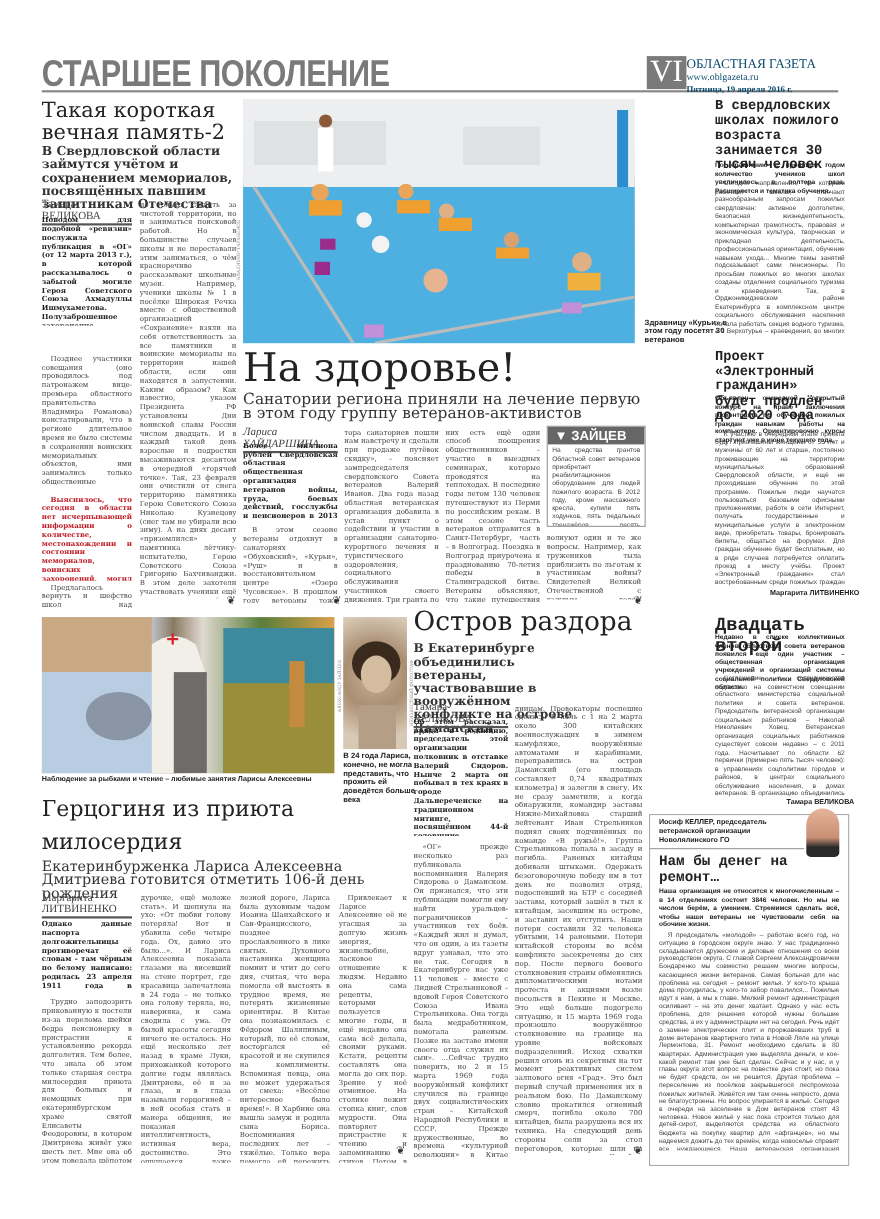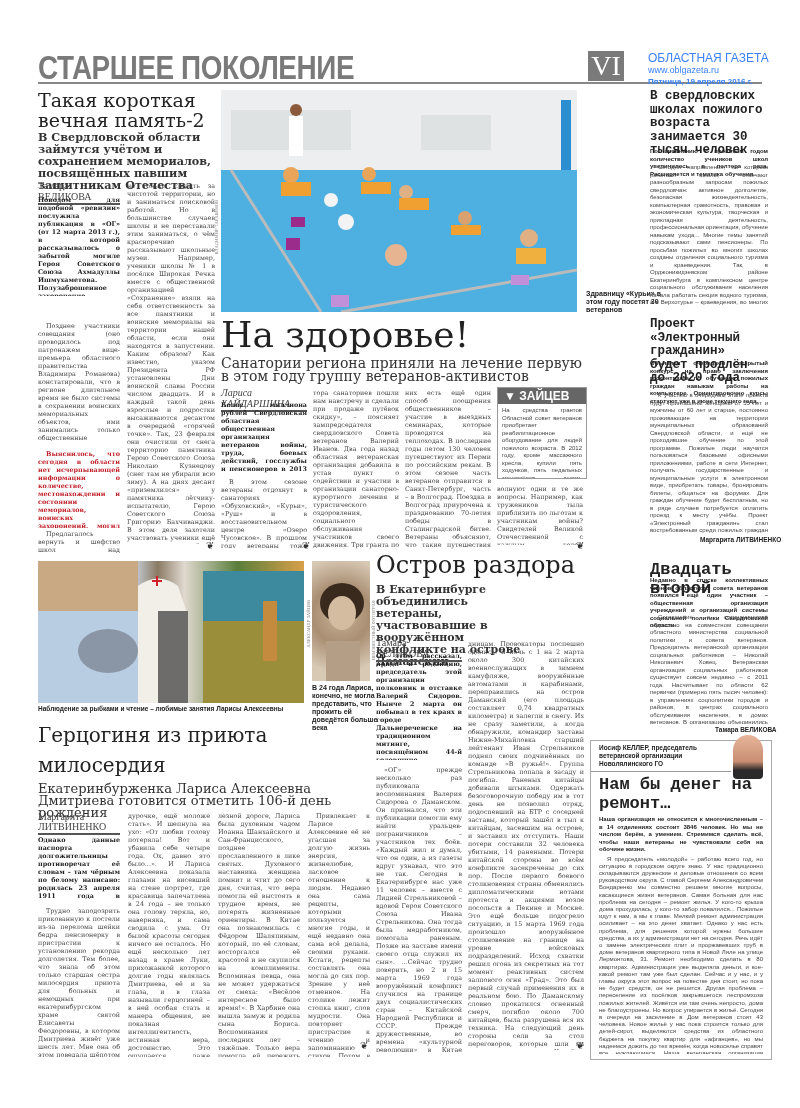--- a/index.html
+++ b/index.html
@@ -1,21 +1,21 @@
 <!DOCTYPE html>
 <html><head>
 <meta charset="utf-8">
 <style>
 *{box-sizing:border-box;margin:0;padding:0}
 body{width:800px;height:1108px;background:#fff;font-family:"DejaVu Serif",serif;color:#222;position:relative;overflow:hidden}
 .abs{position:absolute}
 .sect{left:38px;top:48px;font-family:"Liberation Sans",sans-serif;font-weight:bold;font-size:34px;color:#7a7a7a;letter-spacing:-0.5px;transform:scaleX(0.82);transform-origin:left}
 .topline{left:38px;top:82px;width:724px;height:2px;background:#888}
 .folio{left:588px;top:51px;width:36px;height:30px;background:#7a7a7a;color:#fff;font-family:"Liberation Serif",serif;font-size:28px;text-align:center;line-height:30px}
-.paper{left:648px;top:52px;font-family:Liberation Sans, sans-serif;font-size:12px;color:#3b82f6;line-height:12px}
+.paper{left:624px;top:52px;font-family:Liberation Serif, serif;font-size:12px;color:#0c4a6e;line-height:12px}
 .paper .u{font-size:9px}
 .paper .d{font-size:8px;font-weight:bold}
 .txt{font-size:6.4px;line-height:8px;color:#444;text-align:justify}
 .bold{font-weight:bold;color:#222}
 .red{color:#c0202a;font-weight:bold}
 .sans{font-family:"Liberation Sans",sans-serif}
 .h1{font-family:"DejaVu Serif",serif;color:#222}
 .author{font-family:"Liberation Serif",serif;font-size:10px;color:#444;border-bottom:2px solid #555;padding-bottom:1px}
 .photo{overflow:hidden}
 .pool{background:linear-gradient(180deg,#eef0f0 0%,#e6e8ea 30%,#5fb8e0 38%,#3aa4da 70%,#58b6e2 100%)}
@@ -109,21 +109,21 @@
 <div class="abs sans bold" style="left:700px;top:536px;font-size:6.5px">Маргарита ЛИТВИНЕНКО</div>
 
 <div class="abs rh" style="left:650px;top:560px;width:118px;font-size:17px">Двадцать второй</div>
 <div class="abs txt bold sans" style="left:650px;top:577px;width:118px;font-size:6px;line-height:7.5px">Недавно в списке коллективных членов областного совета ветеранов появился ещё один участник – общественная организация учреждений и организаций системы социальной политики Свердловской области.</div>
 <div class="abs txt sans" style="left:650px;top:614px;width:118px;height:110px;overflow:hidden;font-size:6px;line-height:7.5px;text-indent:8px">Соглашение о сотрудничестве подписано на совместном совещании областного министерства социальной политики и совета ветеранов. Председатель ветеранской организации социальных работников – Николай Николаевич Ховец. Ветеранская организация социальных работников существует совсем недавно – с 2011 года. Насчитывает по области 62 первички (примерно пять тысяч человек): в управлениях соцполитики городов и районов, в центрах социального обслуживания населения, в домах ветеранов. В организацию объединились люди, которые по роду своих обязанностей помогали старикам, детям, инвалидам. После выхода на пенсию уже им понадобились помощь и поддержка.</div>
 <div class="abs sans bold" style="left:715px;top:726px;font-size:6.5px">Тамара ВЕЛИКОВА</div>
 
 <div class="abs box" style="left:590px;top:740px;width:182px;height:320px;border-color:#aaa">
   <div class="abs" style="right:8px;top:-6px;width:30px;height:44px;border-radius:15px 15px 4px 4px;background:linear-gradient(180deg,#e6b49a,#c98f74 60%,#2a2a2a 80%)"></div>
   <div class="sans bold" style="padding:3px 8px;font-size:6.5px;line-height:8px;width:140px;border-bottom:1px solid #999">Иосиф КЕЛЛЕР, председатель ветеранской организации Новолялинского ГО</div>
-  <div class="rh" style="padding:3px 8px;font-size:17px">Нам бы денег на ремонт…</div>
+  <div class="rh" style="padding:3px 8px;font-size:13px">Нам бы денег на ремонт…</div>
   <div class="txt bold sans" style="padding:0 8px;font-size:6px;line-height:7.5px">Наша организация не относится к многочисленным – в 14 отделениях состоит 3846 человек. Но мы не числом берём, а умением. Стремимся сделать всё, чтобы наши ветераны не чувствовали себя на обочине жизни.</div>
   <div class="txt sans" style="padding:2px 8px;height:200px;overflow:hidden;font-size:6px;line-height:7.2px;text-indent:8px">Я председатель «молодой» – работаю всего год, но ситуацию в городском округе знаю. У нас традиционно складываются дружеские и деловые отношения со всем руководством округа. С главой Сергеем Александровичем Бондаренко мы совместно решаем многие вопросы, касающиеся жизни ветеранов. Самая больная для нас проблема на сегодня – ремонт жилья. У кого-то крыша дома прохудилась, у кого-то забор повалился... Пожилые идут к нам, а мы к главе. Мелкий ремонт администрация осиливает – на это денег хватает. Однако у нас есть проблема, для решения которой нужны большие средства, а их у администрации нет на сегодня. Речь идёт о замене электрических плит и проржавевших труб в доме ветеранов квартирного типа в Новой Ляле на улице Лермонтова, 31. Ремонт необходимо сделать в 80 квартирах. Администрация уже выделяла деньги, и кое-какой ремонт там уже был сделан. Сейчас и у нас, и у главы округа этот вопрос на повестке дня стоит, но пока не будет средств, он не решится. Другая проблема – переселение из посёлков закрывшегося леспромхоза пожилых жителей. Живётся им там очень непросто, дома не благоустроены. Но вопрос упирается в жильё. Сегодня в очереди на заселение в Дом ветеранов стоят 43 человека. Новое жильё у нас пока строится только для детей-сирот, выделяются средства из областного бюджета на покупку квартир для «афганцев», но мы надеемся дожить до тех времён, когда новоселье справят все нуждающиеся. Наша ветеранская организация совместно с сотрудниками администрации принимает самое активное участие во всех мероприятиях, проводимых в округе. К праздникам мы обязательно поздравляем пожилых. У нас есть своя художественная самодеятельность, так что без музыки, песен и танцев мы не остаёмся. Не забываем мы и о подрастающем поколении – проводим совместные спортивные состязания, тематические вечера. Ветераны военной службы занимаются с допризывной молодёжью, готовя её к службе.</div>
 </div>
 
 <div class="abs photo nurse" style="left:38px;top:561px;width:266px;height:142px">
   <svg width="266" height="142">
     <rect x="0" y="0" width="100" height="50" fill="#c9a884"></rect>
     <rect x="0" y="50" width="100" height="92" fill="#b8cde2"></rect>
     <ellipse cx="70" cy="90" rx="30" ry="22" fill="#8a96a6"></ellipse>
     <path d="M100 25 q20 -15 40 0 l10 30 l-5 87 h-45 z" fill="#f2efe9"></path>

